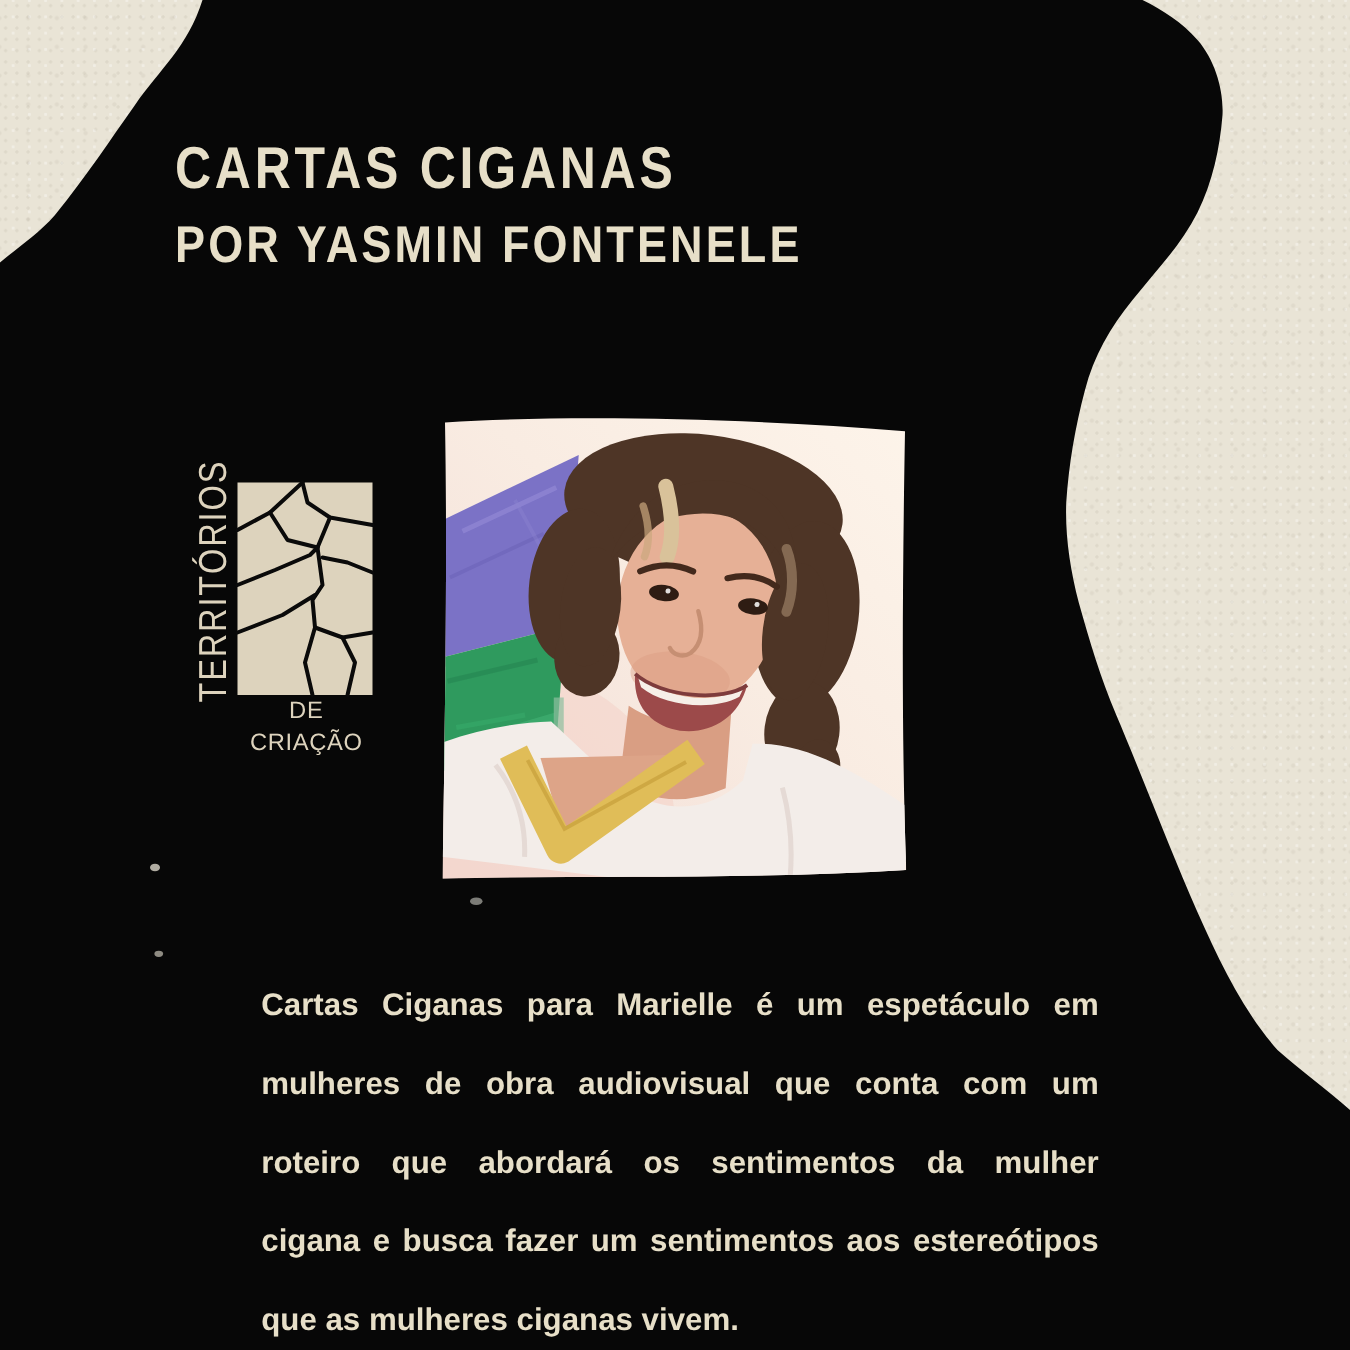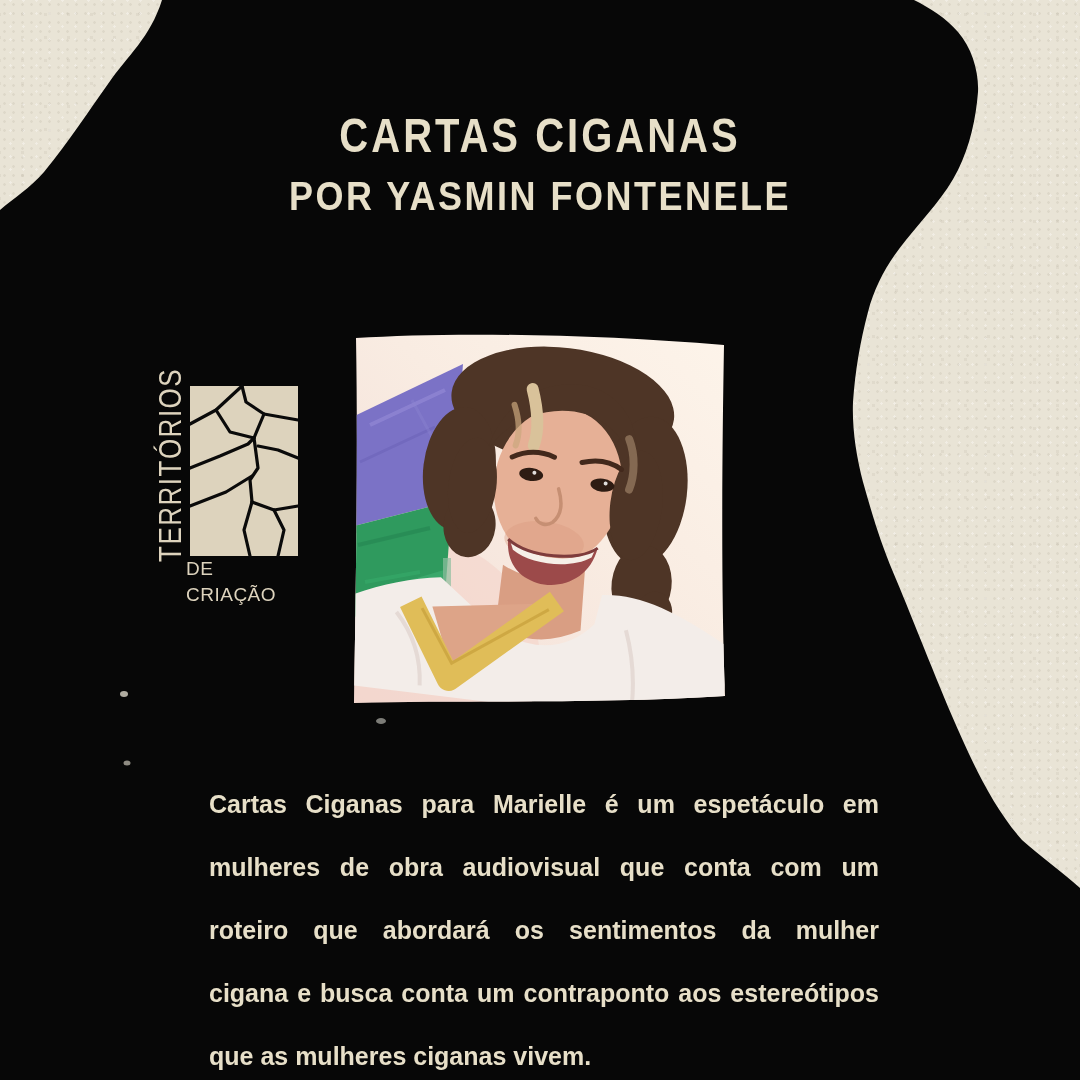--- a/index.html
+++ b/index.html
@@ -11,40 +11,40 @@
       radial-gradient(rgba(255,255,255,.35) 1px, transparent 1.4px),
       radial-gradient(rgba(100,90,70,.07) 1.4px, transparent 2px);
     background-size:9px 9px,13px 13px,23px 23px;
     background-position:0 0,4px 7px,11px 3px;
     font-family:"Liberation Sans",sans-serif;
   }
   .layer{position:absolute;inset:0;}
   svg{display:block;}
   
   .header{
-    position:absolute;left:140px;top:104px;width:800px;text-align:center;
+    position:absolute;left:140px;top:104px;width:800px;
     color:var(--cream_text,#e7dfc8);
     text-decoration:underline;
   }
   .title-line{height:62px;line-height:62px;font-size:40px;font-weight:700;letter-spacing:3px;}
   .title-line>span{display:inline-block;transform:scaleY(1.18);transform-origin:center;}
   .byline{margin-top:8px;height:44px;line-height:44px;font-size:36px;font-weight:700;letter-spacing:2.5px;}
   .byline>span{display:inline-block;transform:scaleY(1.15);transform-origin:center;}
   
   .logo-vertical{
     position:absolute;left:80px;top:452px;width:180px;height:40px;
     transform:rotate(-90deg);transform-origin:center;
     text-align:center;line-height:40px;
     font-size:26px;font-weight:400;letter-spacing:1.5px;
     color:var(--logo_beige,#ddd3bd);
   }
   .logo-vertical>span{display:inline-block;transform:scaleY(1.2);transform-origin:center;}
   .logo-caption{
     position:absolute;left:186px;top:556px;width:118px;height:26px;
-    line-height:26px;font-size:19px;letter-spacing:.5px;
+    text-align:center;line-height:26px;font-size:19px;letter-spacing:.5px;
     color:var(--logo_beige,#ddd3bd);
   }
   .logo-rect{position:absolute;left:186px;top:380px;width:118px;height:182px;}
   
   .photo{position:absolute;left:350px;top:330px;width:380px;height:378px;}
   
   .description{
     position:absolute;left:209px;top:762px;width:670px;
     color:var(--cream_text,#e9e1cd);font-size:25px;font-weight:700;
   }
@@ -186,17 +186,17 @@
           <path d="M162 214 C185 230 235 228 252 212" stroke="#7e3c3c" stroke-width="3" fill="none"></path>
         </g>
       </g>
     </svg>
   </div>
 
   <div class="description">
     <div class="dline">Cartas Ciganas para Marielle é um espetáculo em</div>
     <div class="dline">mulheres de obra audiovisual que conta com um</div>
     <div class="dline">roteiro que abordará os sentimentos da mulher</div>
-    <div class="dline">cigana e busca conta um contraponto aos estereótipos</div>
+    <div class="dline">cigana e busca fazer um sentimentos aos estereótipos</div>
     <div class="dline last">que as mulheres ciganas vivem.</div>
   </div>
 
 </div>
 
 </body></html>

